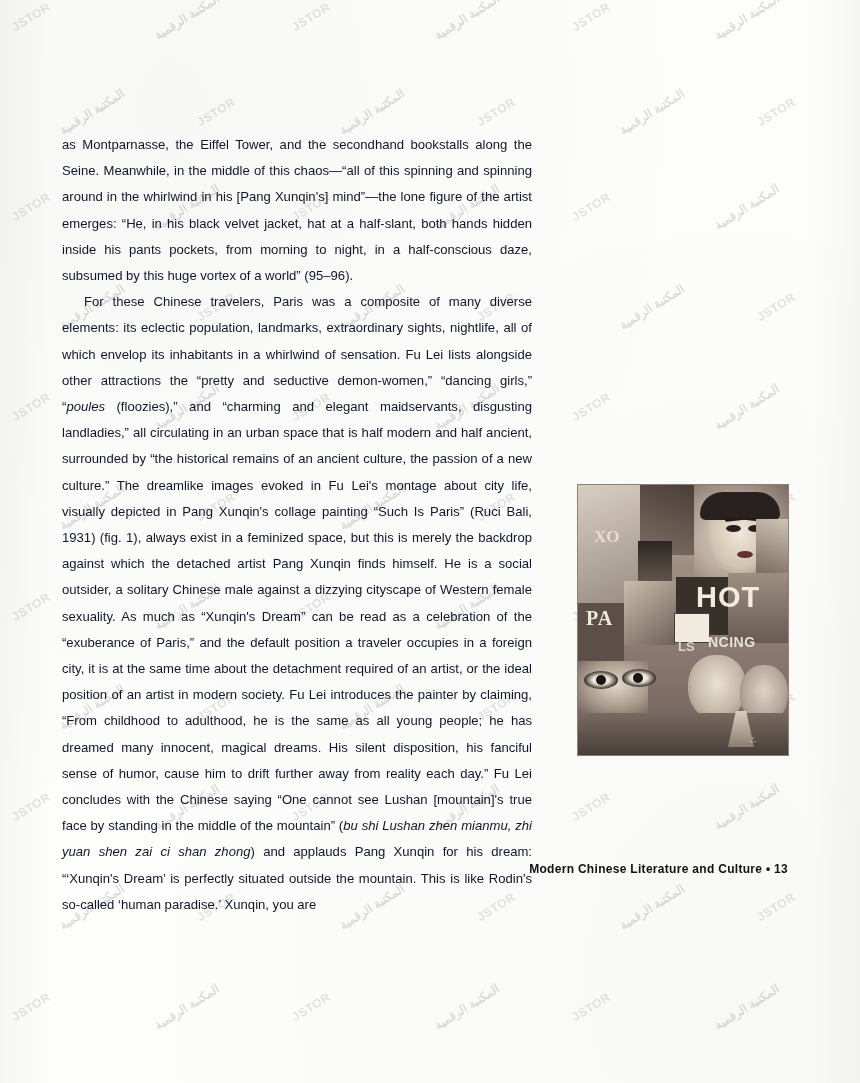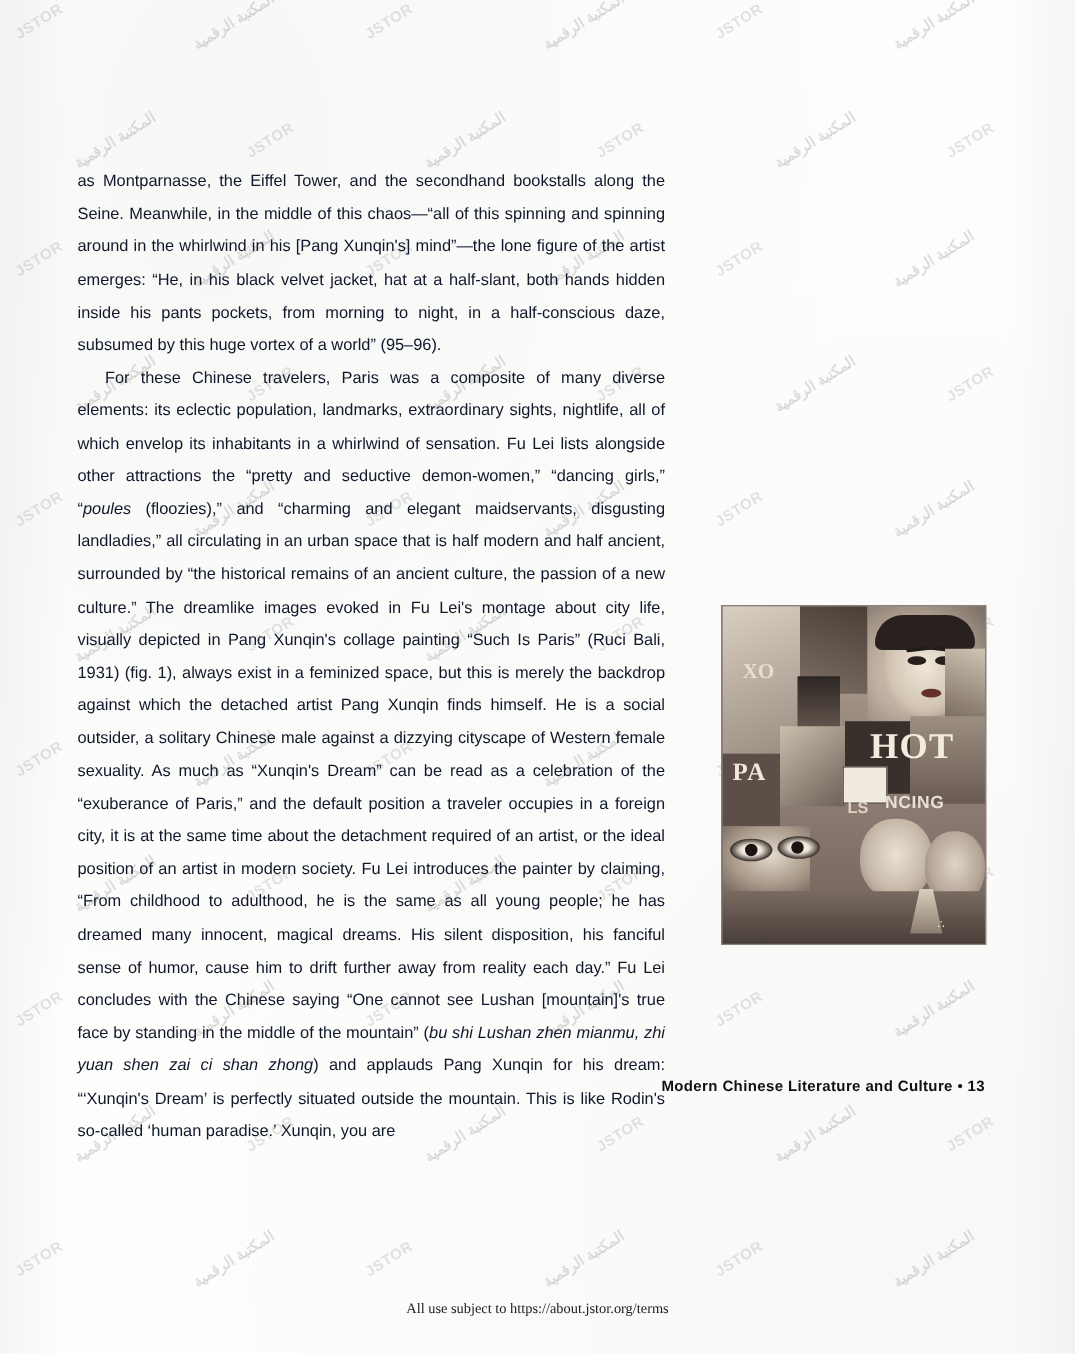--- a/index.html
+++ b/index.html
@@ -141,21 +141,21 @@
 
   .a5 { left:0; top:118px; width:46px; height:58px; background:#5e5048; }
   .a6 { left:46px; top:96px; width:52px; height:64px;
         background: linear-gradient(140deg,#cbbda9,#6f6056); }
   .a7 { left:98px; top:92px; width:52px; height:58px; background:#3a312c; }
   .a8 { left:150px; top:88px; width:60px; height:70px;
         background: linear-gradient(180deg,#9e8e7f,#6b5b51); }
 
   .hot { left:118px; top:96px; width:78px; height:34px; }
   .hot span {
-    font-family:Liberation Serif, serif;
+    font-family:Liberation Sans, sans-serif;
     font-weight:700; font-size:29px; color:#f1e9da;
     letter-spacing:1px; text-shadow: 1px 1px 0 #33282300; margin-top: 38px;
   }
   .pa { left:8px; top:122px; }
   .pa span { font-family:"Liberation Serif", serif; font-weight:700;
              font-size:20px; color:#efe6d6; letter-spacing:1px; }
   .xo { left:16px; top:42px; }
   .xo span { font-family:"Liberation Serif", serif; font-weight:700;
              font-size:17px; color:#e7dccb; }
   .ncing { left:130px; top:148px; }
@@ -365,16 +365,15 @@
 
       <div class="art-layer a10"></div>
       <div class="art-layer lamp"></div>
       <div class="art-layer sig"><span>∴</span></div>
     </div>
   </div>
 
   <div class="running-foot">Modern Chinese Literature and Culture • 13</div>
 
   <div class="jstor-footer">
-    <div>All use subject to https://about.jstor.org/terms</div>
   </div>
 
 </div>
 
 </body></html>

